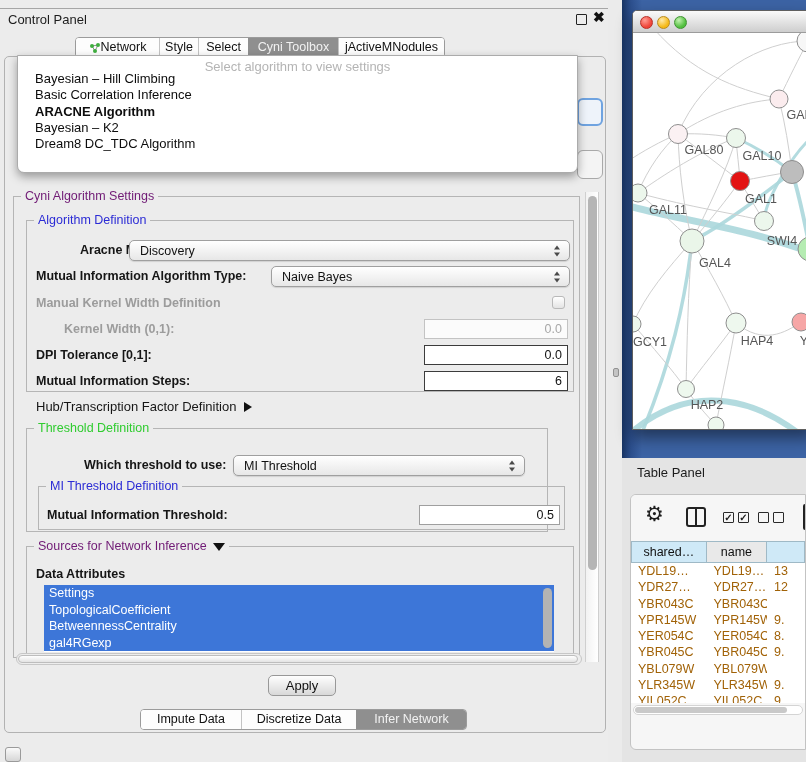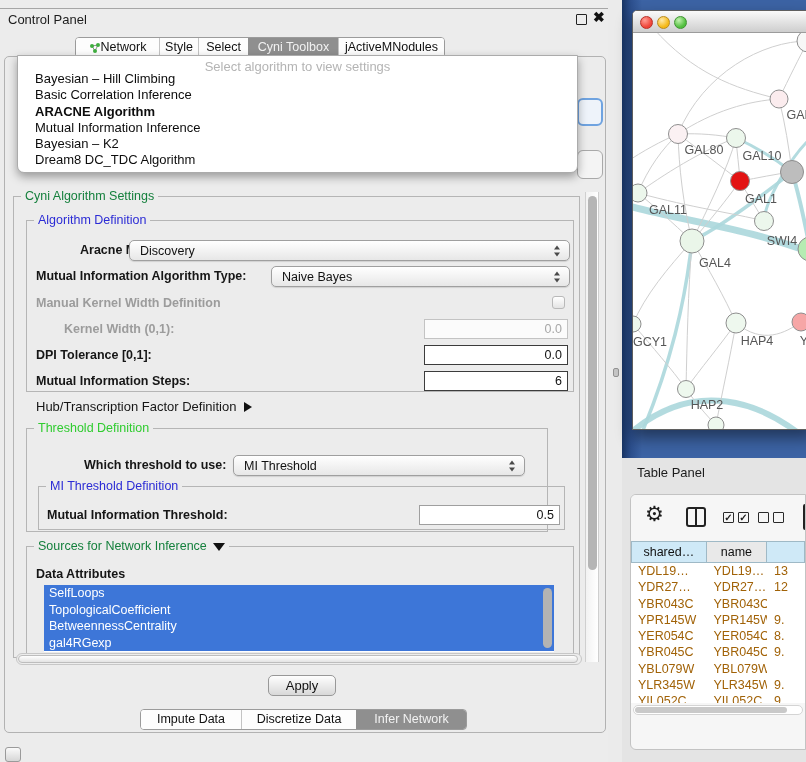--- a/index.html
+++ b/index.html
@@ -34,21 +34,21 @@
   .dropdown { position:absolute; left:17px; top:55px; width:561px; height:118px; background:#ffffff;
               border:1px solid #ababab; border-radius:0 0 7px 7px; box-shadow:0 4px 10px rgba(0,0,0,.35); z-index:20; }
   .dd-header { position:absolute; left:0; top:3px; width:100%; text-align:center; font-size:13px; color:#b4b4b4; }
   .dd-items { position:absolute; left:0; top:15px; width:100%; }
   .algo-item { font-size:13px; color:#0d0d0d; line-height:16.3px; padding-left:17px; white-space:nowrap; }
   .algo-item.bold { font-weight:bold; }
 
   
   .settings-group { position:absolute; left:13px; top:196px; width:567px; height:462px;
                     border:1px solid #b5b5b5; }
-  .legend { position:absolute; top:-8px; left:7px; background:#ececec; padding:0 4px; font-size:12.5px; color:#15803d; white-space:nowrap; }
+  .legend { position:absolute; top:-8px; left:7px; background:#ececec; padding:0 4px; font-size:12.5px; color:#701a75; white-space:nowrap; }
   .legend.blue { color:#2b2bd5; }
   .legend.green { color:#2fcc2f; }
 
   .groupbox { position:absolute; border:1px solid #b5b5b5; }
 
   .lbl { position:absolute; font-size:12.5px; font-weight:bold; color:#161616; white-space:nowrap; }
   .lbl.dim { color:#9c9c9c; }
   .plain { font-weight:normal; }
 
   .combo { position:absolute; height:21px; border:1px solid #9f9f9f; border-radius:5px;
@@ -183,21 +183,20 @@
 
   <div class="remnant1"></div>
   <div class="remnant2"></div>
 
   <div class="dropdown">
     <div class="dd-header">Select algorithm to view settings</div>
     <div class="dd-items" id="algo-list">
         <div class="algo-item">Bayesian – Hill Climbing</div>
         <div class="algo-item">Basic Correlation Inference</div>
         <div class="algo-item bold">ARACNE Algorithm</div>
-        <div class="algo-item">Mutual Information Inference</div>
         <div class="algo-item">Bayesian – K2</div>
         <div class="algo-item">Dream8 DC_TDC Algorithm</div>
       </div>
   </div>
 
   <div class="settings-group">
     <span class="legend">Cyni Algorithm Settings</span>
   </div>
 
   <div class="groupbox" style="left:26px; top:220px; width:548px; height:172px;">
@@ -238,21 +237,21 @@
     <span class="legend blue">MI Threshold Definition</span>
   </div>
   <div class="lbl" style="left:47px; top:508px;">Mutual Information Threshold:</div>
   <div class="field mid" style="left:419px; top:505px; width:141px;">0.5</div>
 
   <div class="groupbox" style="left:26px; top:546px; width:548px; height:112px; border-bottom:none;">
     <span class="legend"><span>Sources for Network Inference</span><span class="tri-down"></span></span>
   </div>
   <div class="lbl" style="left:36px; top:567px;">Data Attributes</div>
   <div class="attr-list" id="attr-list">
-      <div class="attr-item">SelfLoops</div>
+      <div class="attr-item">Settings</div>
       <div class="attr-item">TopologicalCoefficient</div>
       <div class="attr-item">BetweennessCentrality</div>
       <div class="attr-item">gal4RGexp</div>
     </div>
   <div class="attr-scroll"></div>
 
   <div class="vscroll">
       <div class="thumb"></div>
     </div>
   <div class="hscroll">

